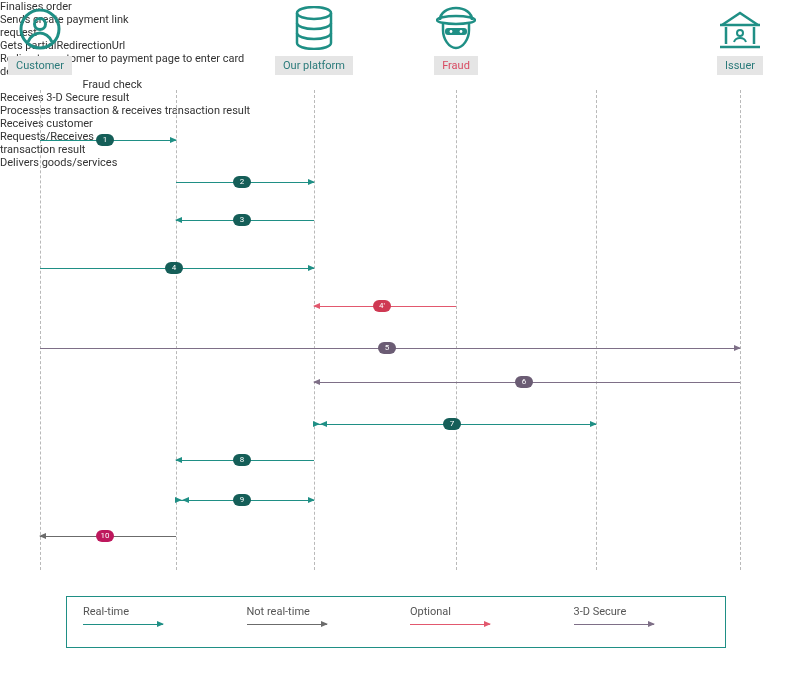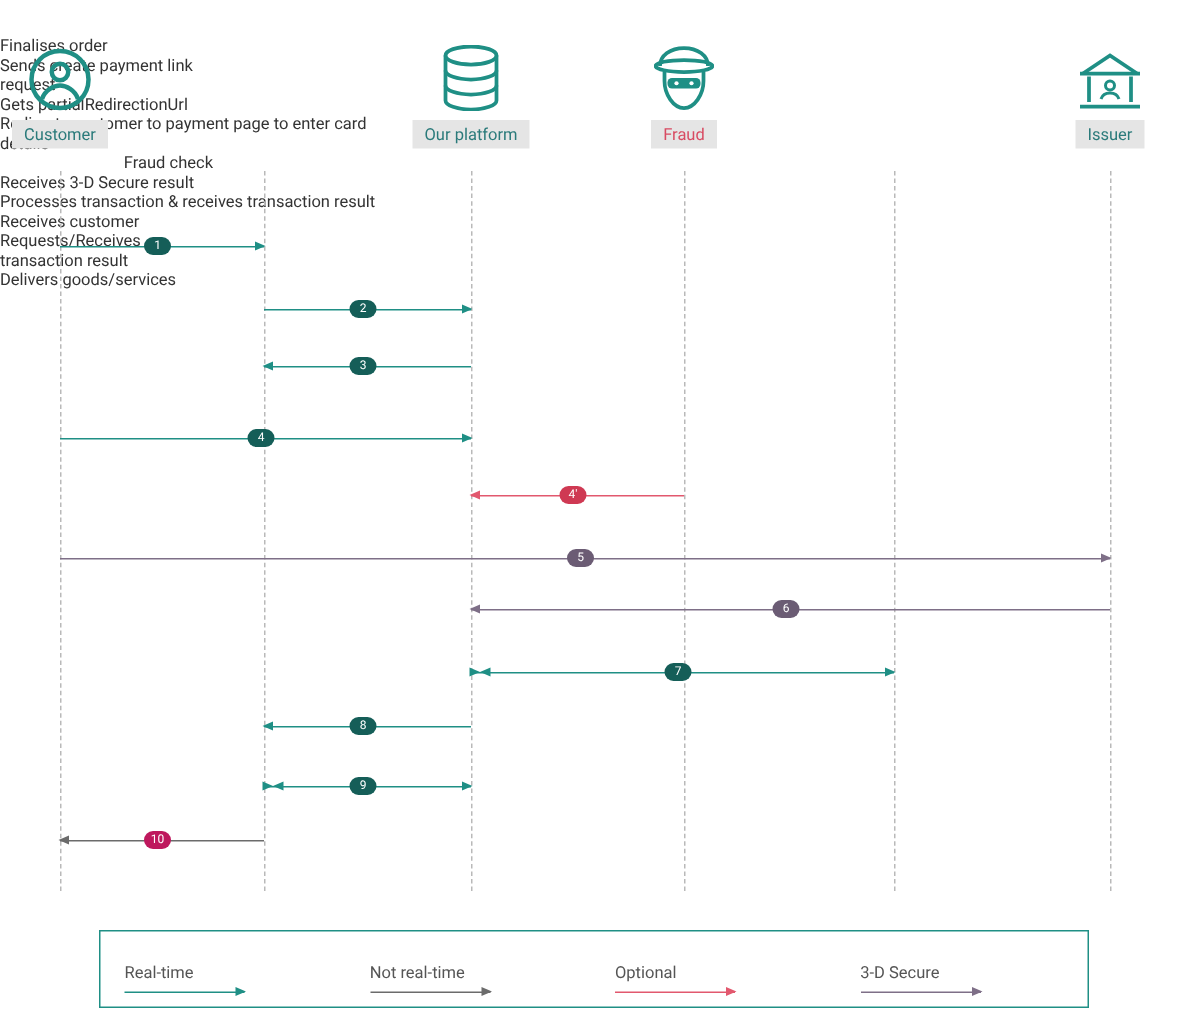--- a/index.html
+++ b/index.html
@@ -27,21 +27,21 @@
   .c-grey.left  .head{border-right:7px solid #6b6b6b}
   .c-grey .num{background:#be185d}
   .c-red .line{background:#e2586e}
   .c-red.right .head{border-left:7px solid #e2586e}
   .c-red.left  .head{border-right:7px solid #e2586e}
   .c-red .num{background:#cf3953}
   .c-3ds .line{background:#7e6f87}
   .c-3ds.right .head{border-left:7px solid #7e6f87}
   .c-3ds.left  .head{border-right:7px solid #7e6f87}
   .c-3ds .num{background:#6b5c74}
-  #legend{position:absolute;left:66px;top:596px;width:660px;height:52px;border:1px solid #1f8f85;padding:21px 16px;display:flex;gap:28px}
+  #legend{position:absolute;left:66px;top:596px;width:660px;height:52px;border:1px solid #1f8f85;padding:8px 16px;display:flex;gap:28px}
   .litem{flex:1}
   .litem .ll{font-size:11px;color:#555;margin-bottom:6px}
 </style>
 </head>
 <body>
 
 <div id="stage">
     <div class="actor" style="left: 0px;"><div class="icon">
         <svg width="42" height="42" viewBox="0 0 42 42">
           <circle cx="21" cy="21" r="19" fill="none" stroke="#1f8f85" stroke-width="3"></circle>
@@ -76,21 +76,21 @@
           <path d="M4 15L22 3l18 12" fill="none" stroke="#1f8f85" stroke-width="2.5"></path>
           <line x1="2" y1="15" x2="42" y2="15" stroke="#1f8f85" stroke-width="2.5"></line>
           <line x1="8" y1="17" x2="8" y2="34" stroke="#1f8f85" stroke-width="2.5"></line>
           <line x1="36" y1="17" x2="36" y2="34" stroke="#1f8f85" stroke-width="2.5"></line>
           <line x1="2" y1="37" x2="42" y2="37" stroke="#1f8f85" stroke-width="2.5"></line>
           <circle cx="22" cy="23" r="3" fill="none" stroke="#1f8f85" stroke-width="2"></circle>
           <path d="M16 32c1-3 3-4 6-4s5 1 6 4" fill="none" stroke="#1f8f85" stroke-width="2"></path>
         </svg>
       </div><span class="label">Issuer</span></div>
     <div class="lifeline" style="left: 740px;"></div>
-    <div class="txt" style="left: 40px; width: 136px; top: 126px; margin-top: 24px;">Finalises order</div>
+    <div class="txt" style="left: 40px; width: 136px; top: 126px;">Finalises order</div>
     <div class="arrow c-teal right" style="left: 40px; top: 140px; width: 136px;">
       <div class="line"></div>
       <div class="head"></div>
       <div class="num" style="left:56px">1</div>
     </div>
     <div class="txt" style="left: 176px; width: 138px; top: 156px;">Sends create payment link request</div>
     <div class="arrow c-teal right" style="left: 176px; top: 182px; width: 138px;">
       <div class="line"></div>
       <div class="head"></div>
       <div class="num" style="left:57px">2</div>

